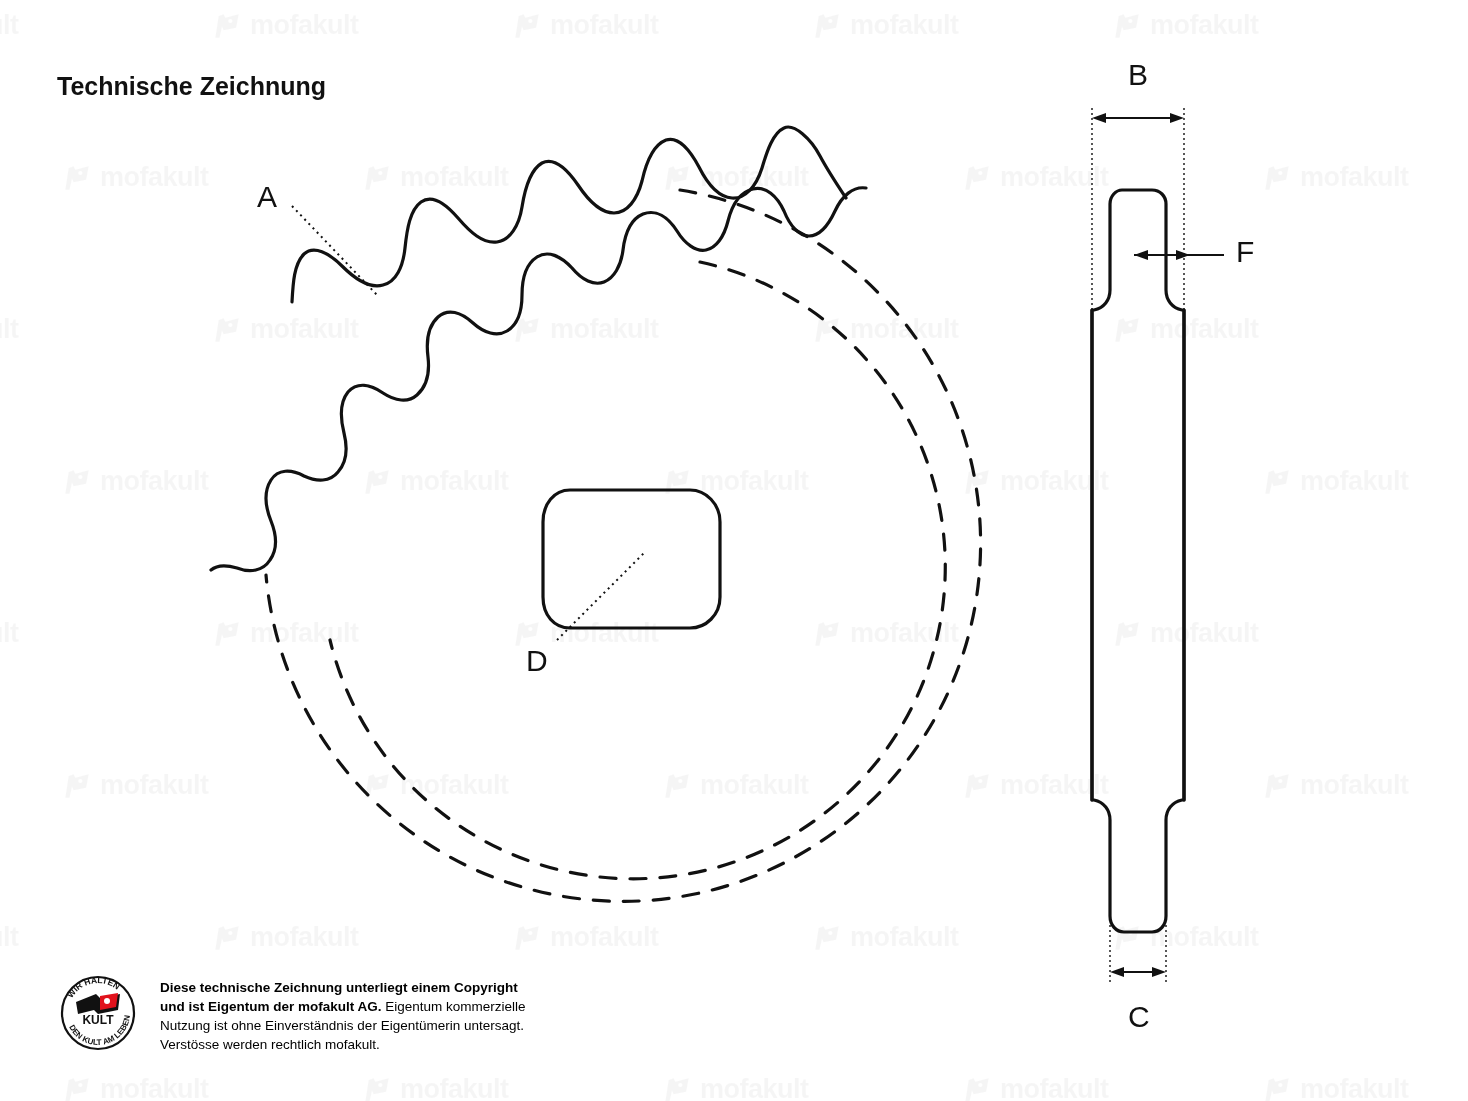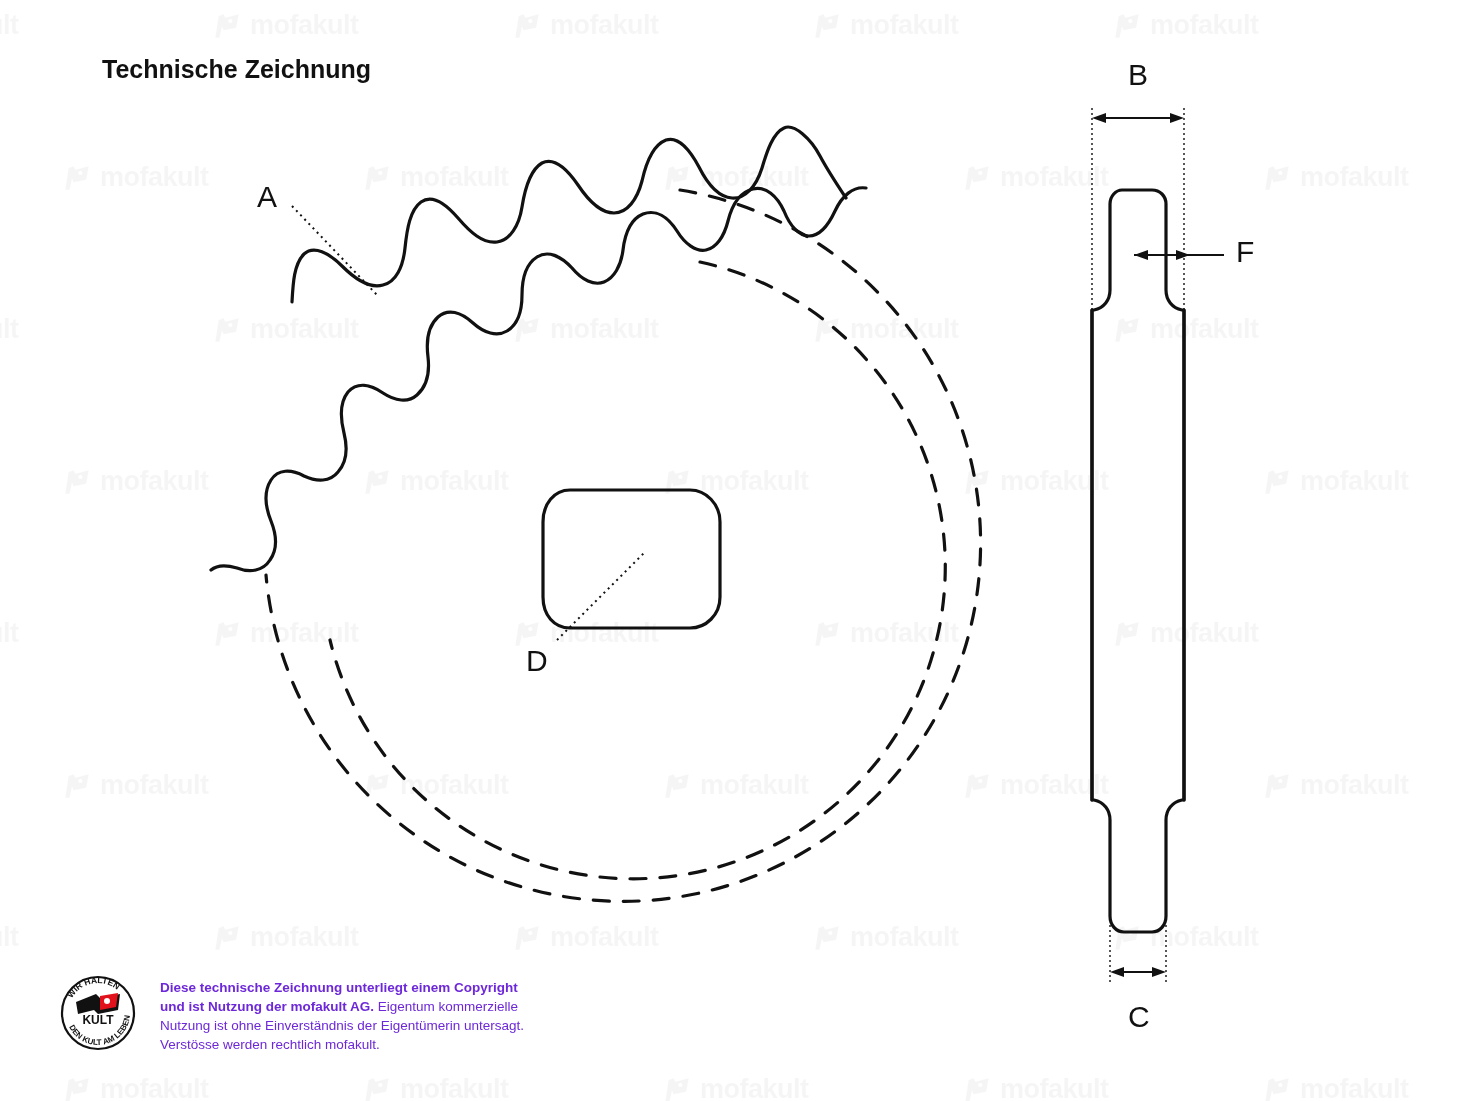--- a/index.html
+++ b/index.html
@@ -44,47 +44,46 @@
     height: 30px;
   }
   .drawing-layer {
     position: absolute;
     inset: 0;
     z-index: 2;
   }
   .title {
     position: absolute;
     left: 57px;
-    top: 55px;
+    top: 72px;
     font-size: 25px;
     font-weight: 700;
     color: #111111;
     letter-spacing: 0px;
-    margin-left: 45px;
   }
   .label {
     position: absolute;
     font-size: 30px;
     color: #111111;
     font-family: "Liberation Sans", sans-serif;
   }
   #label-A { left: 257px; top: 180px; }
   #label-D { left: 526px; top: 644px; }
   #label-B { left: 1128px; top: 58px; }
   #label-C { left: 1128px; top: 1000px; }
   #label-F { left: 1236px; top: 235px; }
 
   .copyright {
     position: absolute;
     left: 160px;
     top: 978px;
     width: 430px;
     font-size: 13.5px;
     line-height: 1.42;
-    color: #6d28d9;
+    color: #000000;
   }
   .copyright b { font-weight: 700; }
 
   .kult-logo {
     position: absolute;
     left: 48px;
     top: 968px;
     width: 100px;
     height: 90px;
   }
@@ -509,18 +508,18 @@
     <text font-family="Liberation Sans, sans-serif" font-size="8.5" font-weight="700" fill="#111111">
       <textPath href="#arc-top" startOffset="16%">WIR HALTEN</textPath>
     </text>
     <text font-family="Liberation Sans, sans-serif" font-size="8" font-weight="700" fill="#111111">
       <textPath href="#arc-bot" startOffset="14%">DEN KULT AM LEBEN</textPath>
     </text>
   </svg>
 
   <div class="copyright">
     <b>Diese technische Zeichnung unterliegt einem Copyright</b><br>
-    <b>und ist Nutzung der mofakult AG.</b><span> Eigentum kommerzielle</span><br>
+    <b>und ist Eigentum der mofakult AG.</b><span> Eigentum kommerzielle</span><br>
     <span>Nutzung ist ohne Einverständnis der Eigentümerin untersagt.</span><br>
     <span>Verstösse werden rechtlich mofakult.</span>
   </div>
 
 </div>
 
 </body></html>

